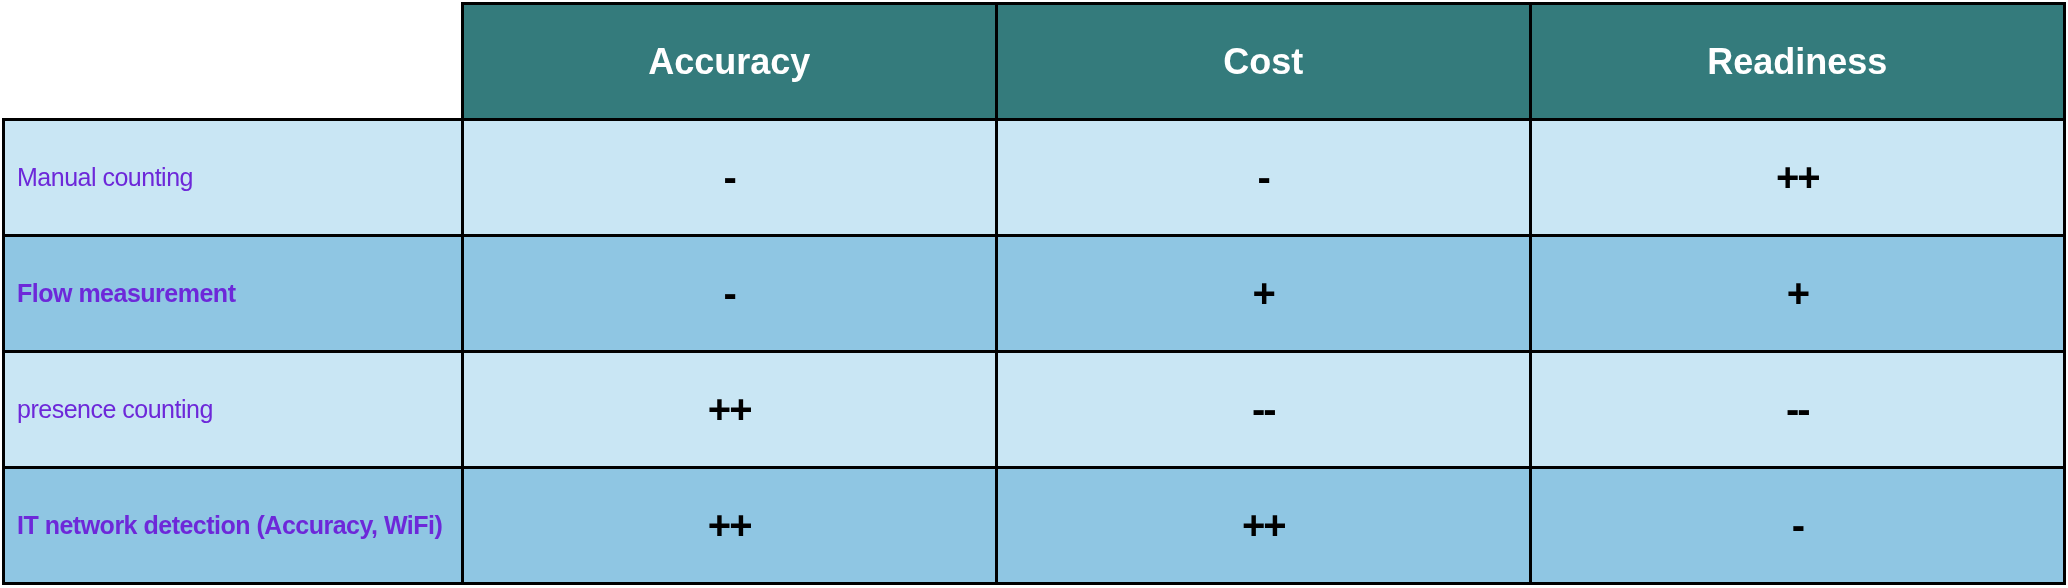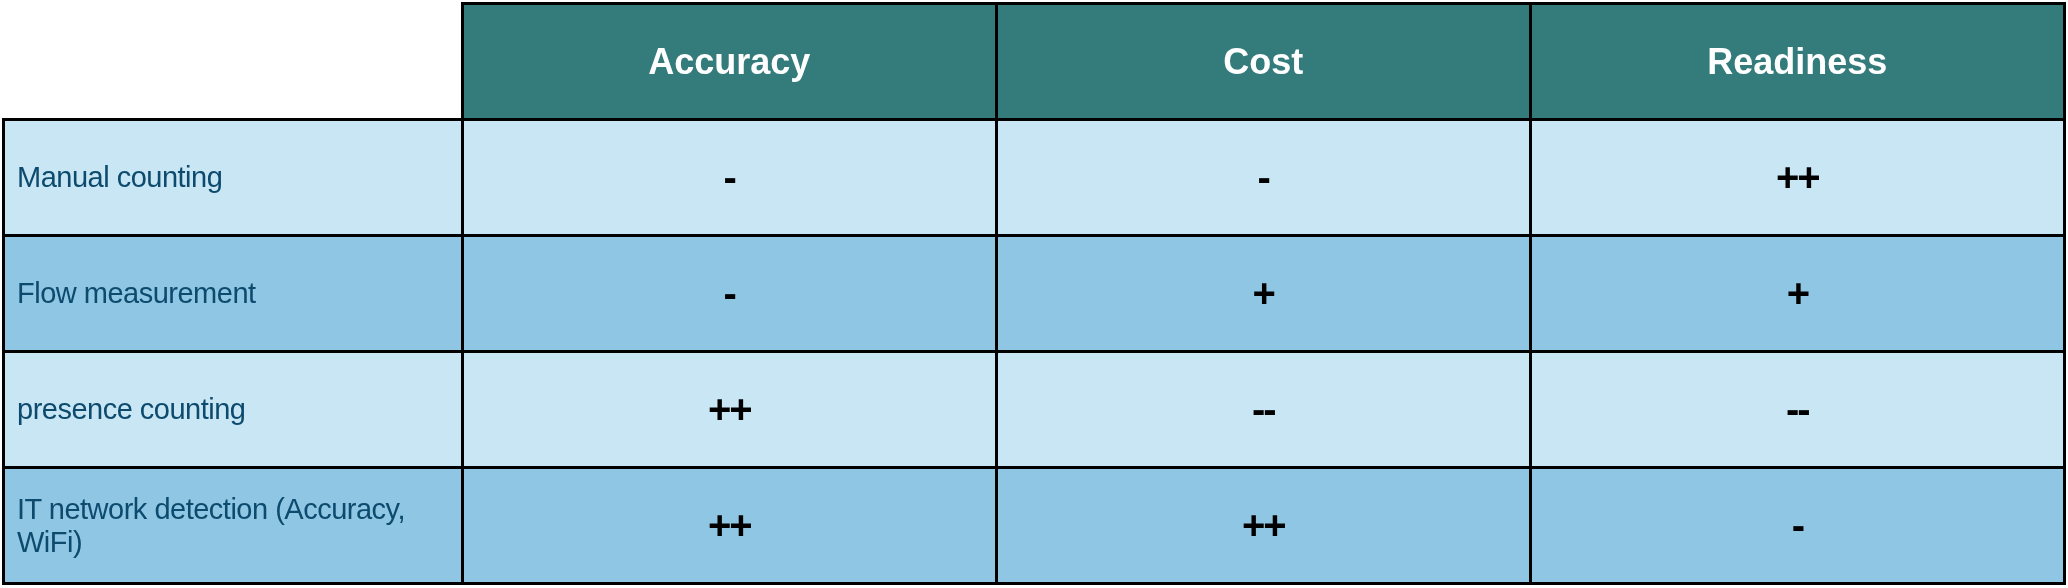--- a/index.html
+++ b/index.html
@@ -36,24 +36,25 @@
       font-weight: 700;
       font-size: 36px;
       text-align: center;
       border: 3px solid #000000;
     }
     .body-row.light .cell {
       background: #c9e6f4;
     }
     .body-row.dark .cell {
       background: #8fc6e3;
+      font-weight: bold;
     }
     .body-row .label-col {
-      color: #0c4a6e;
-      font-size: 29px;
+      color: #6d28d9;
+      font-size: 25px;
       text-align: left;
       padding-left: 12px;
       border: 3px solid #000000;
       width: 460px;
       letter-spacing: -0.5px;
     }
     .body-row .data-col {
       color: #000000;
       font-size: 40px;
       font-weight: 900;

